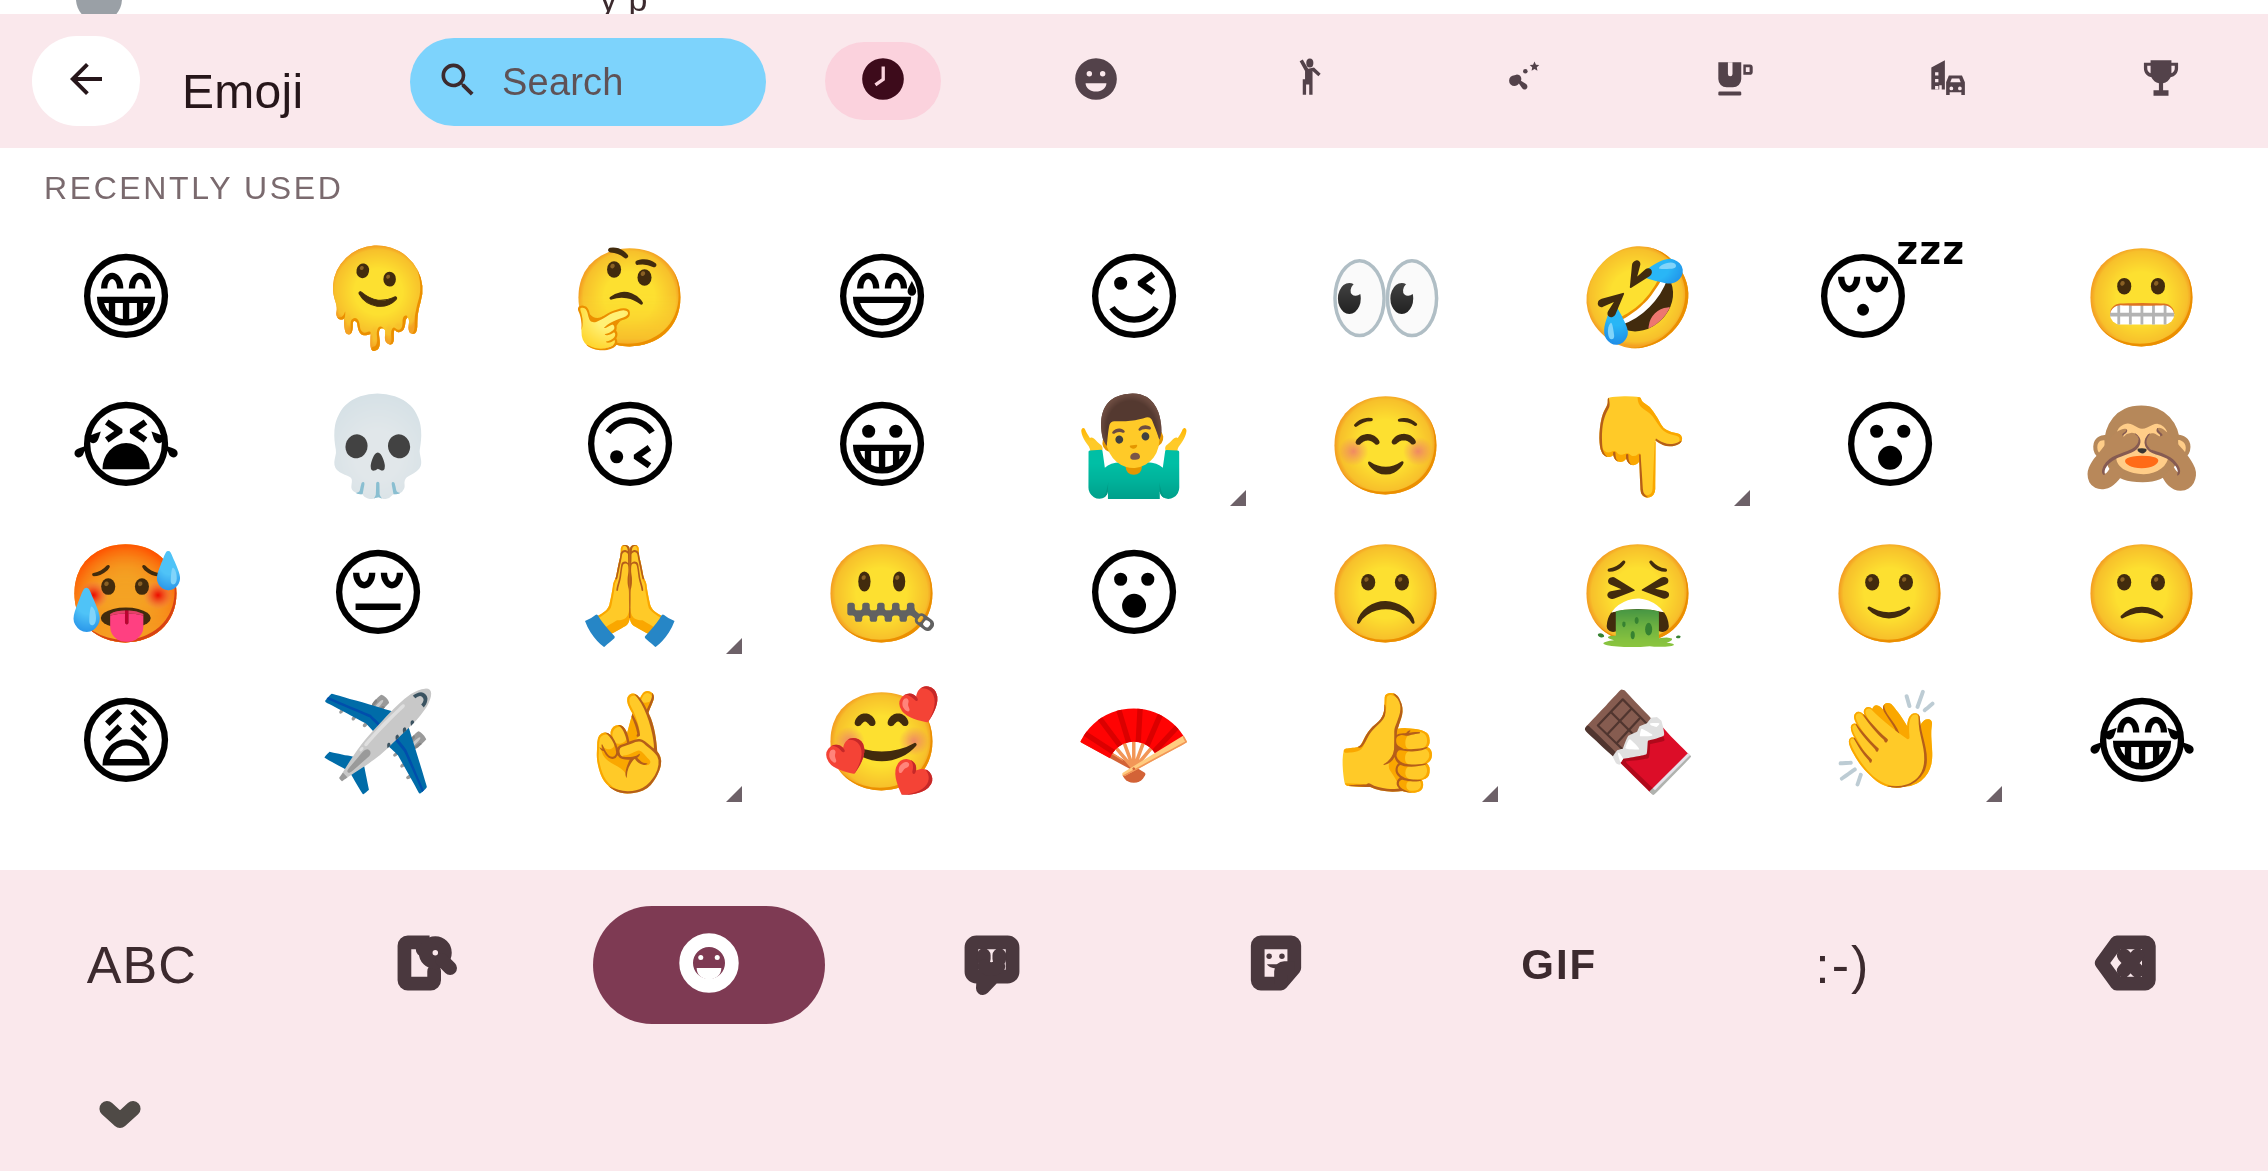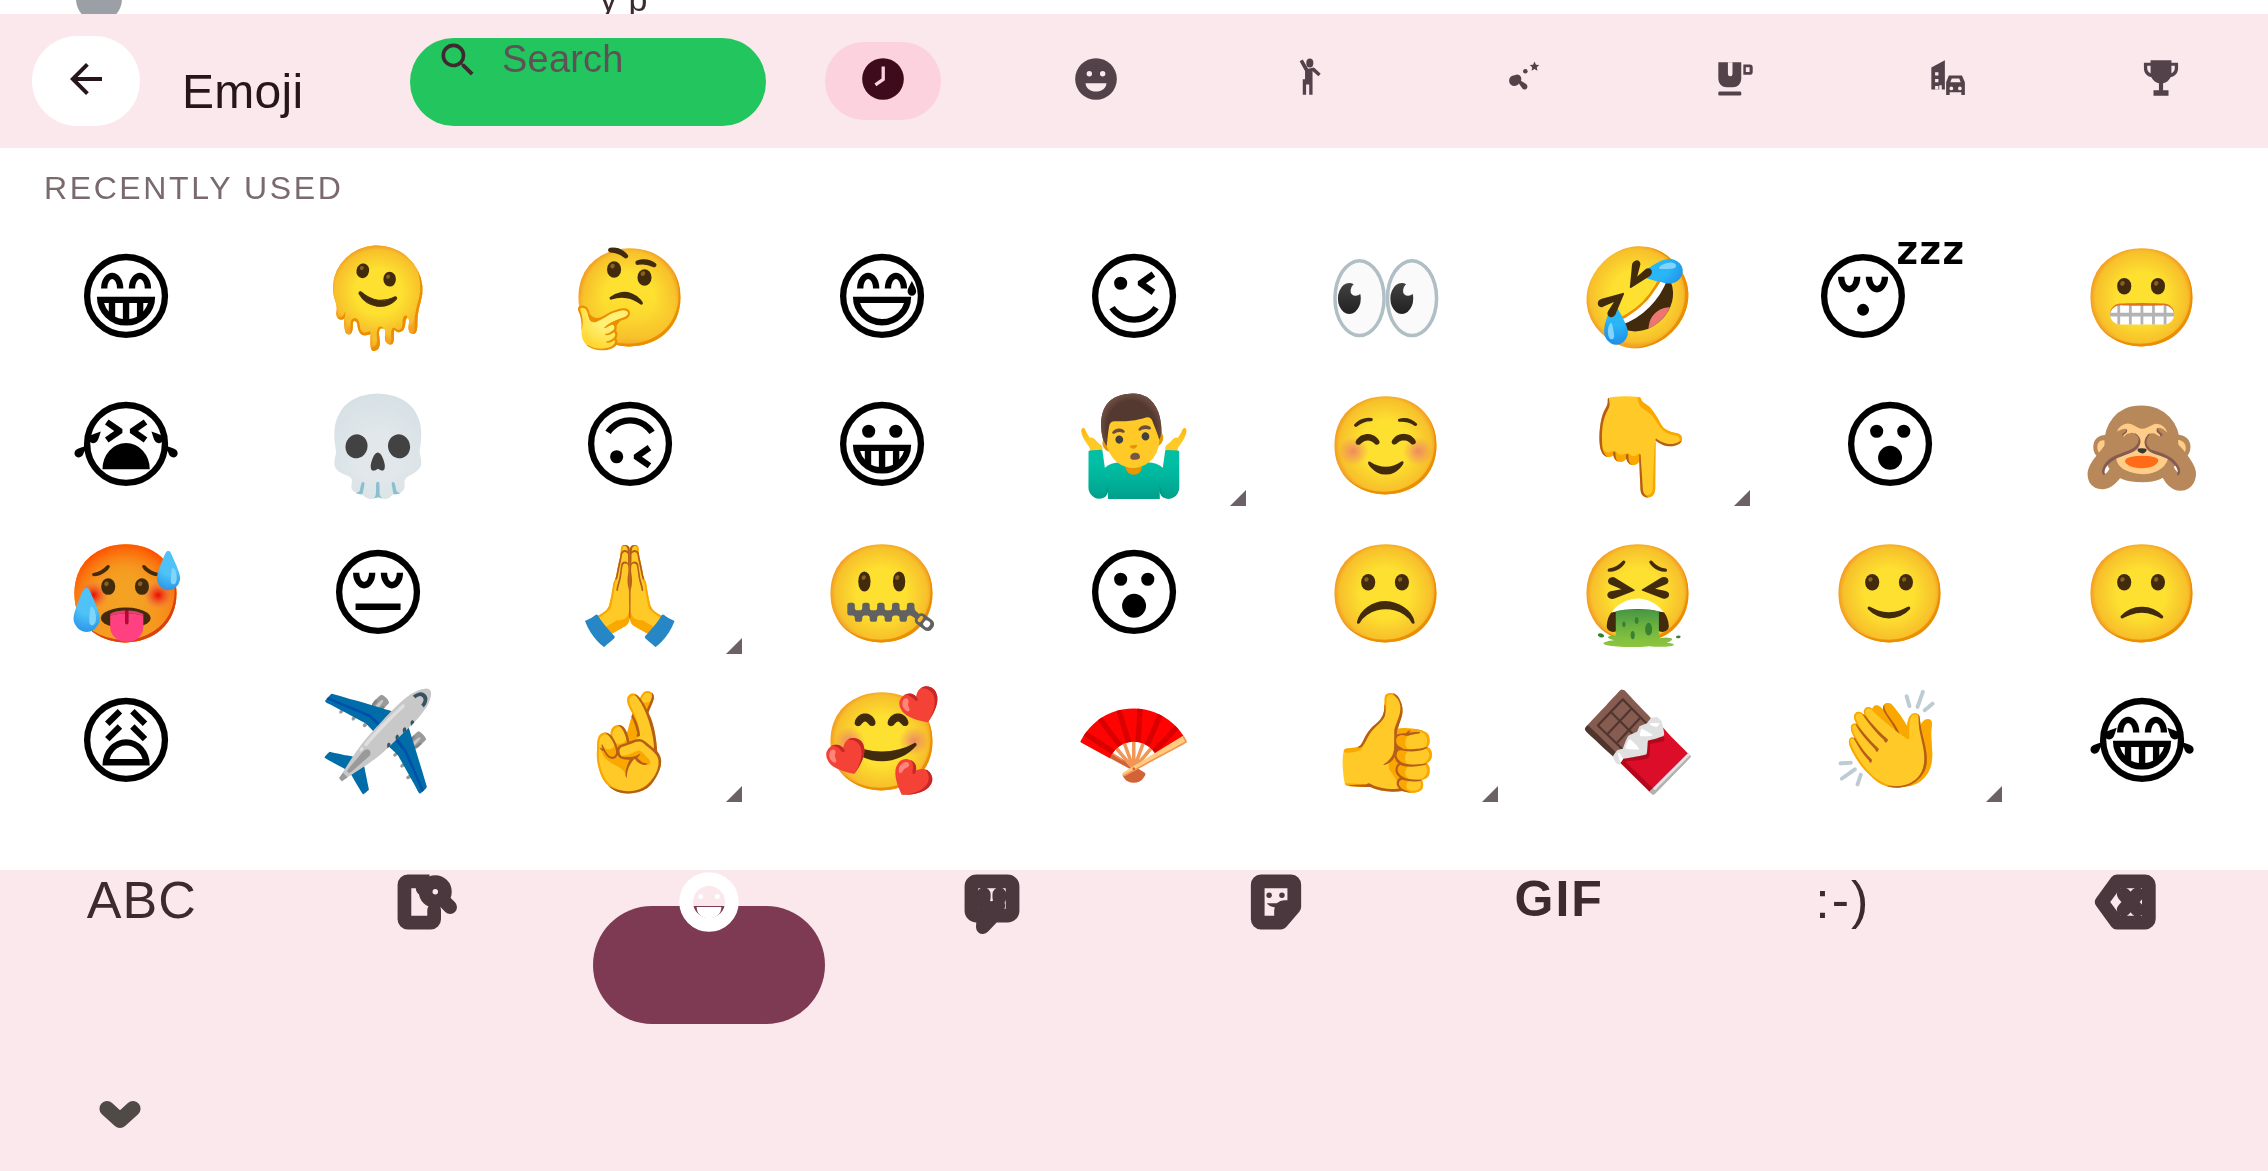--- a/index.html
+++ b/index.html
@@ -47,22 +47,22 @@
   }
   .back-btn svg { width: 48px; height: 48px; }
   .header-title {
     position: absolute; left: 182px; top: 50px;
     font-size: 48px; color: #26161a; font-weight: 400;
     letter-spacing: 0.3px;
   }
   .search-pill {
     position: absolute; left: 410px; top: 24px;
     width: 356px; height: 88px;
-    background: #22c55e; border-radius: 44px;
-    display: flex; align-items: flex-start;
+    background: #7dd3fc; border-radius: 44px;
+    display: flex; align-items: center;
     cursor: text;
   }
   .search-pill svg { width: 44px; height: 44px; margin-left: 26px; flex: none; }
   .search-placeholder {
     margin-left: 22px; font-size: 38px; color: #5f5256;
     letter-spacing: 0.2px;
   }
 
   .cat-tabs {
     position: absolute; left: 776px; top: 0;
@@ -128,38 +128,38 @@
 
   
   .bottom-bar {
     position: absolute; top: 870px; left: 0;
     width: 2268px; height: 190px;
     background: #fae8ec;
     display: flex; align-items: center;
   }
   .bb-item {
     flex: 1 1 0; height: 190px;
-    display: flex; justify-content: center;
+    display: flex; align-items: center; justify-content: center;
     position: relative; cursor: pointer;
   }
   .bb-item .pill {
     position: absolute; left: 50%; top: 50%;
     transform: translate(-50%, -50%);
     width: 232px; height: 118px; border-radius: 60px;
     background: transparent;
   }
   .bb-item.selected .pill { background: #7e3a53; }
   .bb-item svg { position: relative; z-index: 2; width: 64px; height: 64px; fill: none; stroke: #4a383e; stroke-width: 6; }
   .bb-item.selected svg { stroke: #ffffff; fill: none; }
   .bb-label {
     position: relative; z-index: 2;
     font-size: 52px; color: #3c2a2e; letter-spacing: 1px;
     font-family: "Liberation Sans", sans-serif;
   }
-  .bb-label.gif { font-weight: bold; letter-spacing: 2px; font-size: 50px; }
+  .bb-label.gif { font-weight: bold; letter-spacing: 2px; font-size: 42px; }
   .bb-label.kao { font-size: 52px; letter-spacing: 2px; }
 
   
   .nav-area {
     position: absolute; top: 1060px; left: 0;
     width: 2268px; height: 111px;
     background: #fae8ec;
   }
   .chevron-btn {
     position: absolute; left: 72px; top: 20px;

